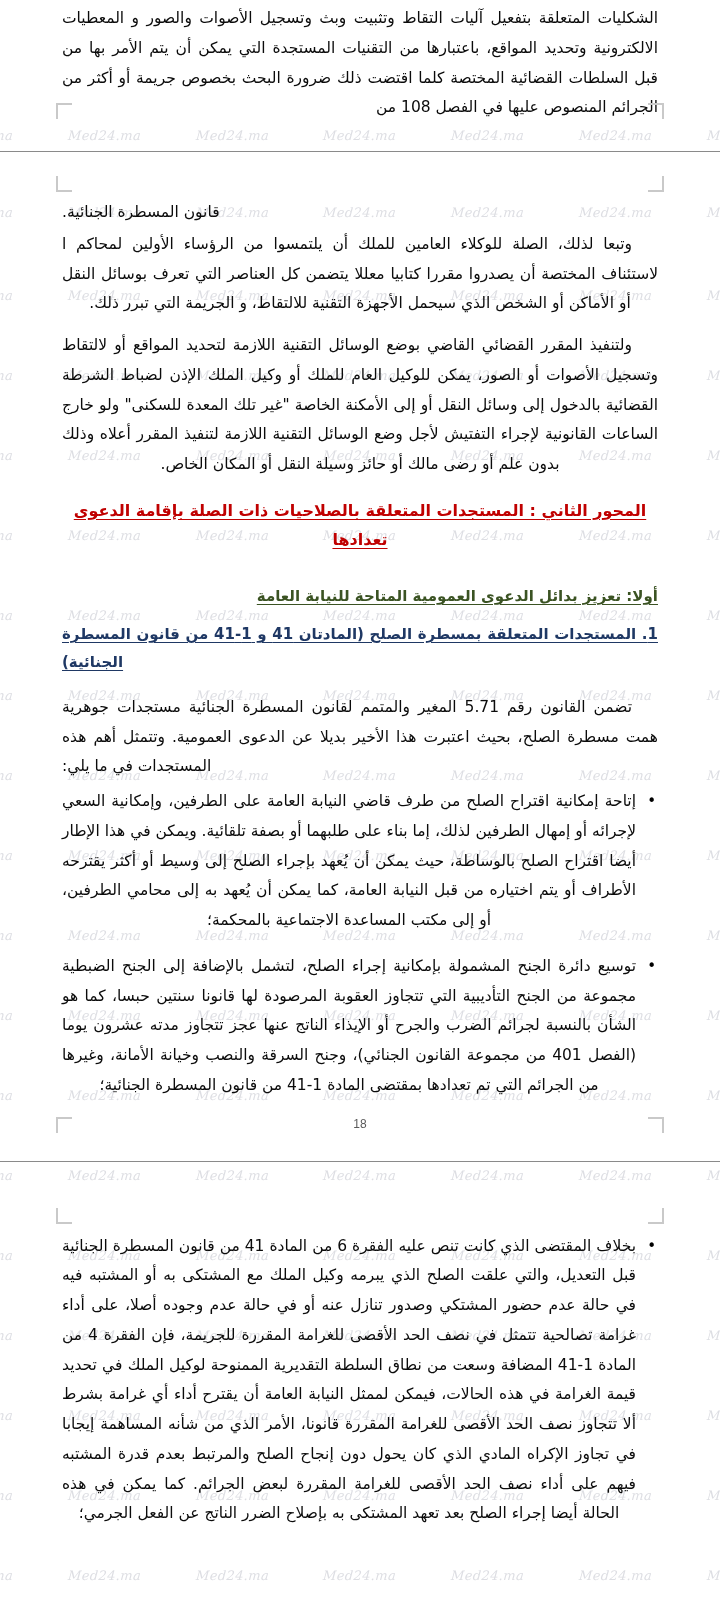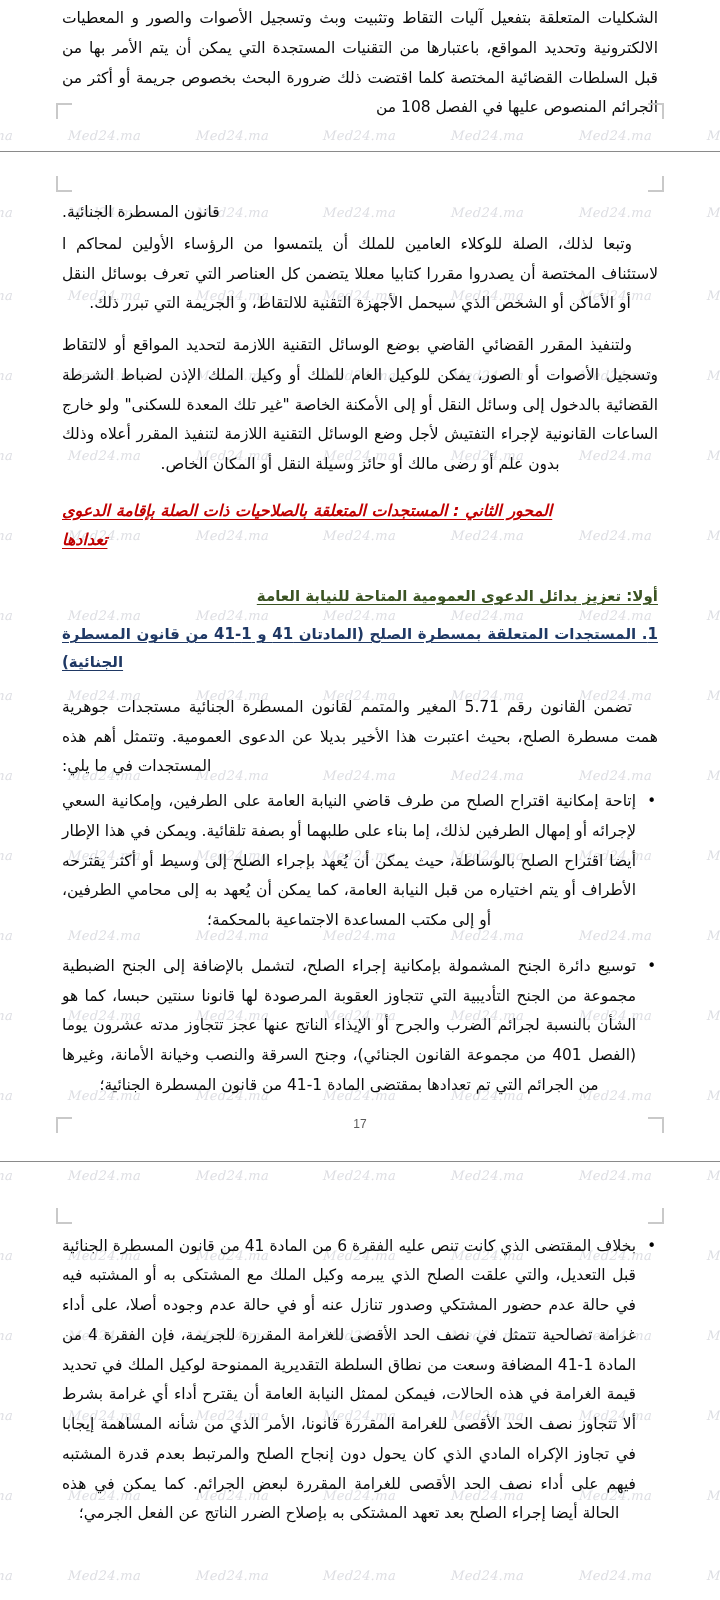--- a/index.html
+++ b/index.html
@@ -85,23 +85,22 @@
   }
   p.body-text.indent { text-indent: 26px; }
   p.body-text.last-right { text-align-last: right; }
   p.body-text.last-left  { text-align-last: left; }
 
   h2.heading-main {
     margin: 16px 0 6px 0;
     font-size: 16px;
     font-weight: bold;
     line-height: 1.85;
-    text-align: left;
+    text-align: center;
     color: #C00000;
-    font-style: italic;
   }
   h2.heading-main span.u {
     text-decoration: underline;
     text-underline-offset: 3px;
   }
 
   h3.heading-sub {
     margin: 28px 0 6px 0;
     font-size: 15px;
     font-weight: bold;
@@ -373,21 +372,21 @@
     </h4>
 
     <div class="spacer-sm"></div>
     <p class="body-text indent last-left">تضمن القانون رقم 5.71 المغير والمتمم لقانون المسطرة الجنائية مستجدات جوهرية همت مسطرة الصلح، بحيث اعتبرت هذا الأخير بديلا عن الدعوى العمومية. وتتمثل أهم هذه المستجدات في ما يلي:</p>
 
     <ul class="bullets">
       <li>إتاحة إمكانية اقتراح الصلح من طرف قاضي النيابة العامة على الطرفين، وإمكانية السعي لإجرائه أو إمهال الطرفين لذلك، إما بناء على طلبهما أو بصفة تلقائية. ويمكن في هذا الإطار أيضا اقتراح الصلح بالوساطة، حيث يمكن أن يُعهد بإجراء الصلح إلى وسيط أو أكثر يقترحه الأطراف أو يتم اختياره من قبل النيابة العامة، كما يمكن أن يُعهد به إلى محامي الطرفين، أو إلى مكتب المساعدة الاجتماعية بالمحكمة؛</li>
       <li>توسيع دائرة الجنح المشمولة بإمكانية إجراء الصلح، لتشمل بالإضافة إلى الجنح الضبطية مجموعة من الجنح التأديبية التي تتجاوز العقوبة المرصودة لها قانونا سنتين حبسا، كما هو الشأن بالنسبة لجرائم الضرب والجرح أو الإيذاء الناتج عنها عجز تتجاوز مدته عشرون يوما (الفصل 401 من مجموعة القانون الجنائي)، وجنح السرقة والنصب وخيانة الأمانة، وغيرها من الجرائم التي تم تعدادها بمقتضى المادة 1-41 من قانون المسطرة الجنائية؛</li>
     </ul>
 
-    <div class="page-number">17</div>
+    <div class="page-number">18</div>
     <div class="spacer-md"></div>
 
     <span class="crop bl" style="left:56px; bottom:28px;"></span>
     <span class="crop br" style="right:56px; bottom:28px;"></span>
   </section>
 
   <div class="page-sep"></div>
 
   <section class="page" style="padding-top:70px;">
     <span class="crop tl" style="left:56px; top:46px;"></span>

